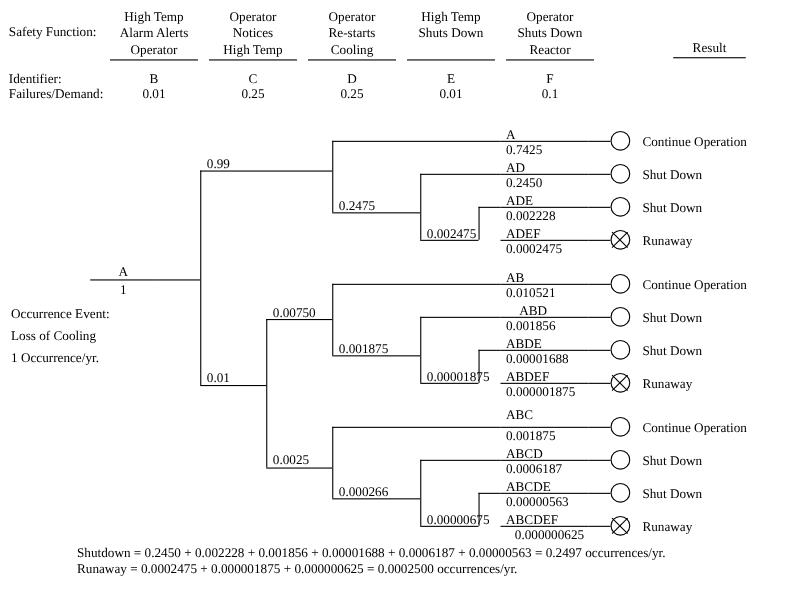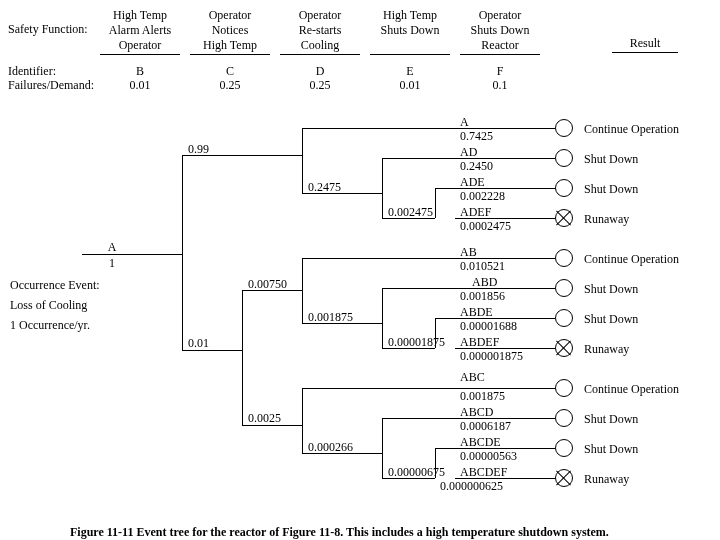--- a/index.html
+++ b/index.html
@@ -129,21 +129,21 @@
 <div class="t" style="left:584px;top:412px">Shut Down</div>
 
 <div class="line" style="left:455px;top:448px;width:80px;height:1px"></div>
 <div class="t" style="left:460px;top:435px">ABCDE</div>
 <div class="t" style="left:460px;top:449px">0.00000563</div>
 <div class="ring" style="left:555px;top:439px"></div>
 <div class="t" style="left:584px;top:442px">Shut Down</div>
 
 <div class="line" style="left:455px;top:478px;width:80px;height:1px"></div>
 <div class="t" style="left:460px;top:465px">ABCDEF</div>
-<div class="t" style="left:440px;top:479px">0.000000625</div>
+<div class="t" style="left:468px;top:479px">0.000000625</div>
 <div class="ring" style="left:555px;top:469px"></div>
 <div class="xmark" style="left:555px;top:469px"></div>
 <div class="t" style="left:584px;top:472px">Runaway</div>
 
 <div class="line" style="left:535px;top:128px;width:20px;height:1px"></div>
 <div class="line" style="left:535px;top:158px;width:20px;height:1px"></div>
 <div class="line" style="left:535px;top:188px;width:20px;height:1px"></div>
 <div class="line" style="left:535px;top:218px;width:20px;height:1px"></div>
 <div class="line" style="left:535px;top:258px;width:20px;height:1px"></div>
 <div class="line" style="left:535px;top:288px;width:20px;height:1px"></div>
@@ -212,15 +212,16 @@
 <div class="line" style="left:302px;top:453px;width:80px;height:1px"></div>
 
 <div class="line" style="left:382px;top:418px;width:1px;height:60px"></div>
 <div class="line" style="left:382px;top:418px;width:73px;height:1px"></div>
 <div class="t" style="left:388px;top:465px">0.00000675</div>
 <div class="line" style="left:382px;top:478px;width:53px;height:1px"></div>
 
 <div class="line" style="left:435px;top:448px;width:1px;height:30px"></div>
 <div class="line" style="left:435px;top:448px;width:20px;height:1px"></div>
 
-<div class="t caption" style="left:70px;top:525px">Figure 11-11 Event tree for the reactor of Figure 11-8. This includes a high temperature shutdown system.</div>
+<div class="t" style="left:70px;top:495px">Shutdown = 0.2450 + 0.002228 + 0.001856 + 0.00001688 + 0.0006187 + 0.00000563 = 0.2497 occurrences/yr.</div>
+<div class="t" style="left:70px;top:510px">Runaway = 0.0002475 + 0.000001875 + 0.000000625 = 0.0002500 occurrences/yr.</div>
 
 </div>
 
 </body></html>

